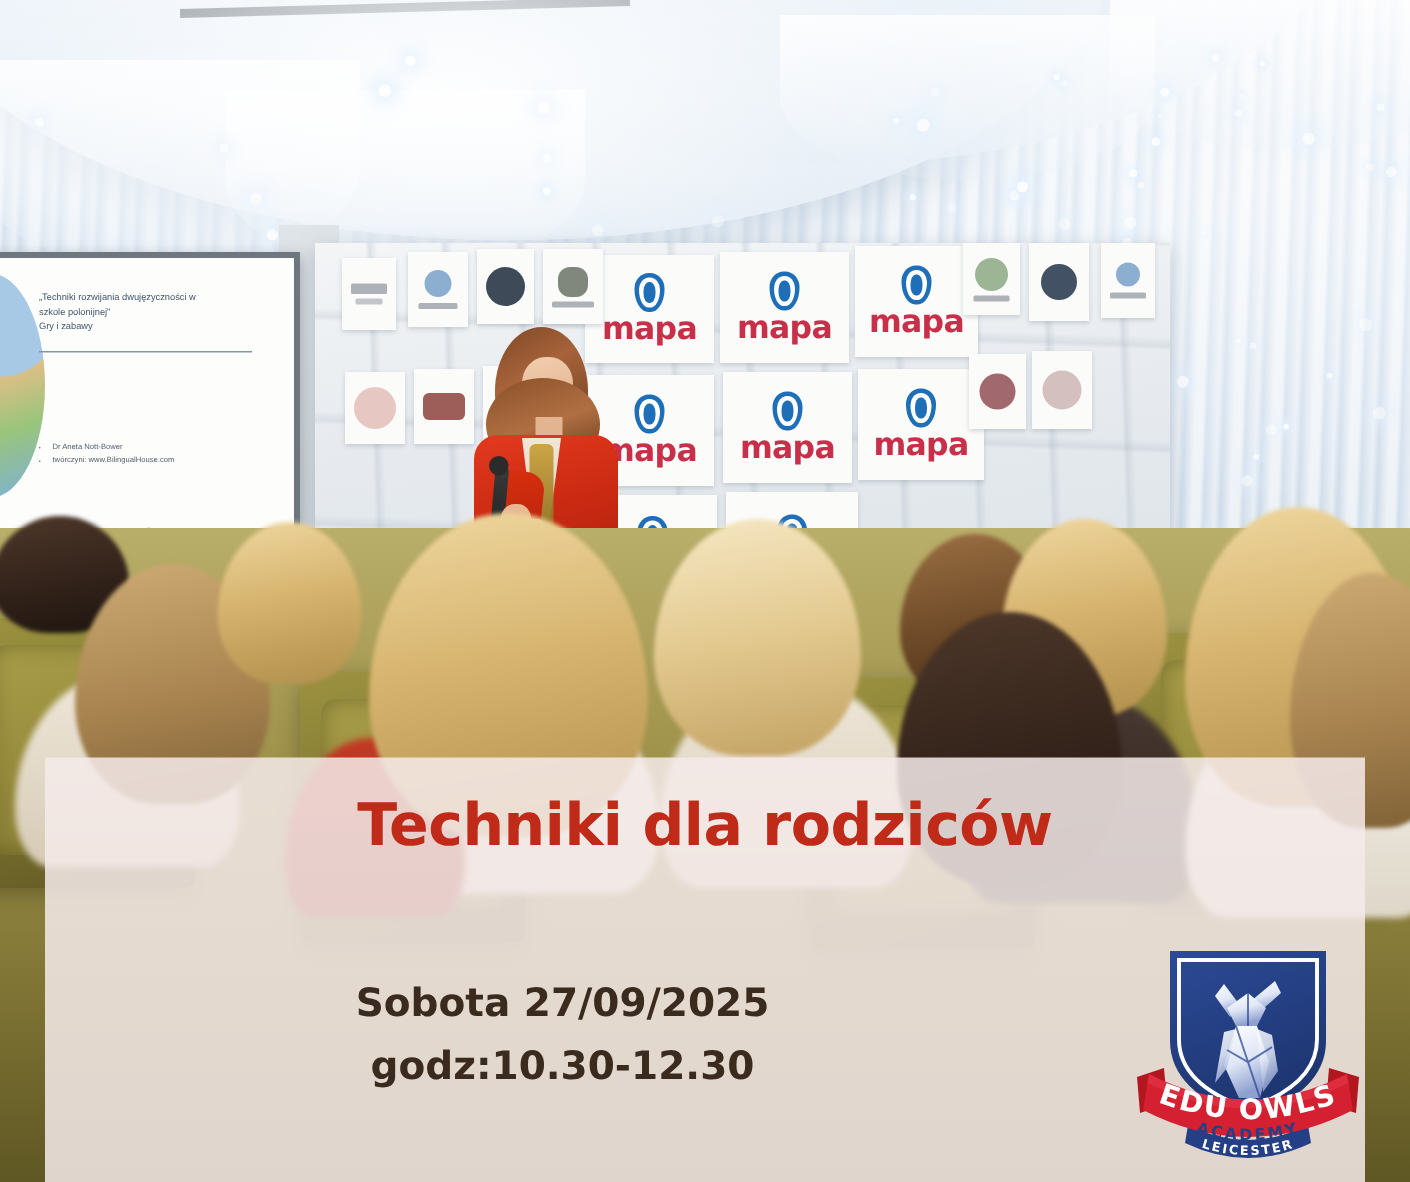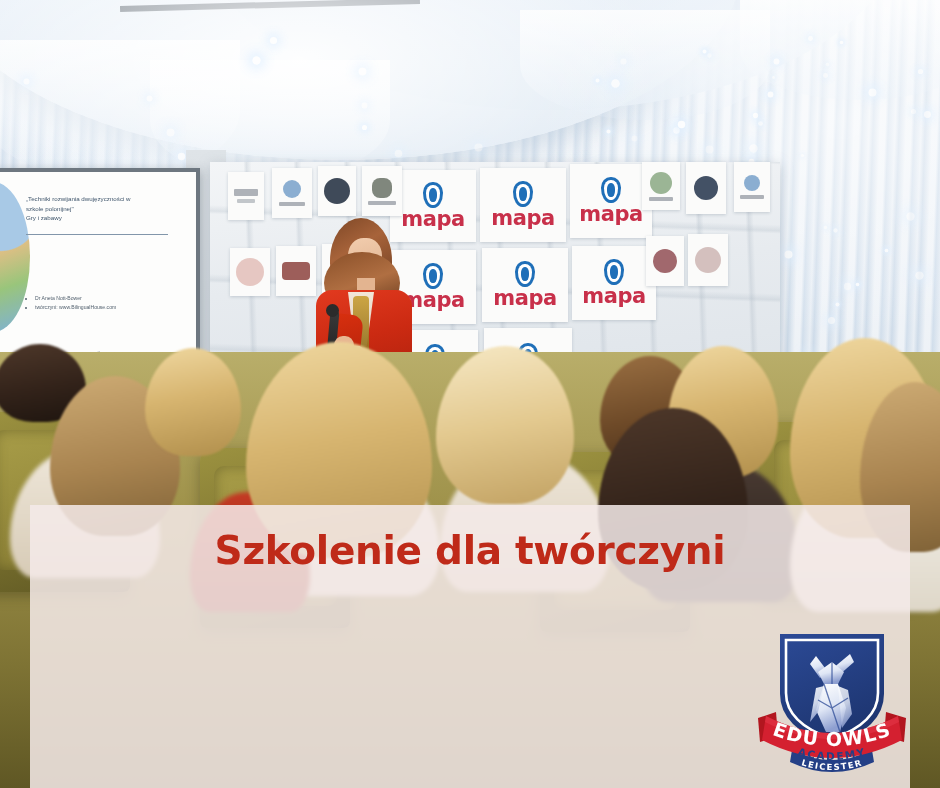--- a/index.html
+++ b/index.html
@@ -695,21 +695,25 @@
       <div class="head hair-brown" style="left:600px; top:4px;   width:100px; height:112px;"></div>
       <div class="head hair-blond" style="left:668px; top:-6px;  width:110px; height:132px;"></div>
       <div class="head hair-dark" style="left:598px; top:56px;  width:150px; height:182px;"></div>
       <div class="head hair-blond" style="left:790px; top:-14px; width:150px; height:200px;"></div>
       <div class="head hair-ltbrown" style="left:860px; top:30px;  width:110px; height:170px;"></div>
     </div>
   </div>
 
   <div class="overlay">
     <div class="title-block">
-      <p class="title-line l1">Szkolenie dla twórczyni</p>
+      <p class="title-line l1">Techniki dla rodziców</p>
+    </div>
+    <div class="sub-block">
+      <p class="sub-line">Sobota 27/09/2025</p>
+      <p class="sub-line">godz:10.30-12.30</p>
     </div>
   </div>
 
   <div class="logo">
     <svg width="160" height="162" viewBox="0 0 160 162" xmlns="http://www.w3.org/2000/svg">
       <defs>
         <linearGradient id="owlGrad" x1="0" y1="0" x2="0.3" y2="1">
           <stop offset="0%" stop-color="#ffffff"></stop>
           <stop offset="55%" stop-color="#dfe6f5"></stop>
           <stop offset="100%" stop-color="#8e9fd0"></stop>

